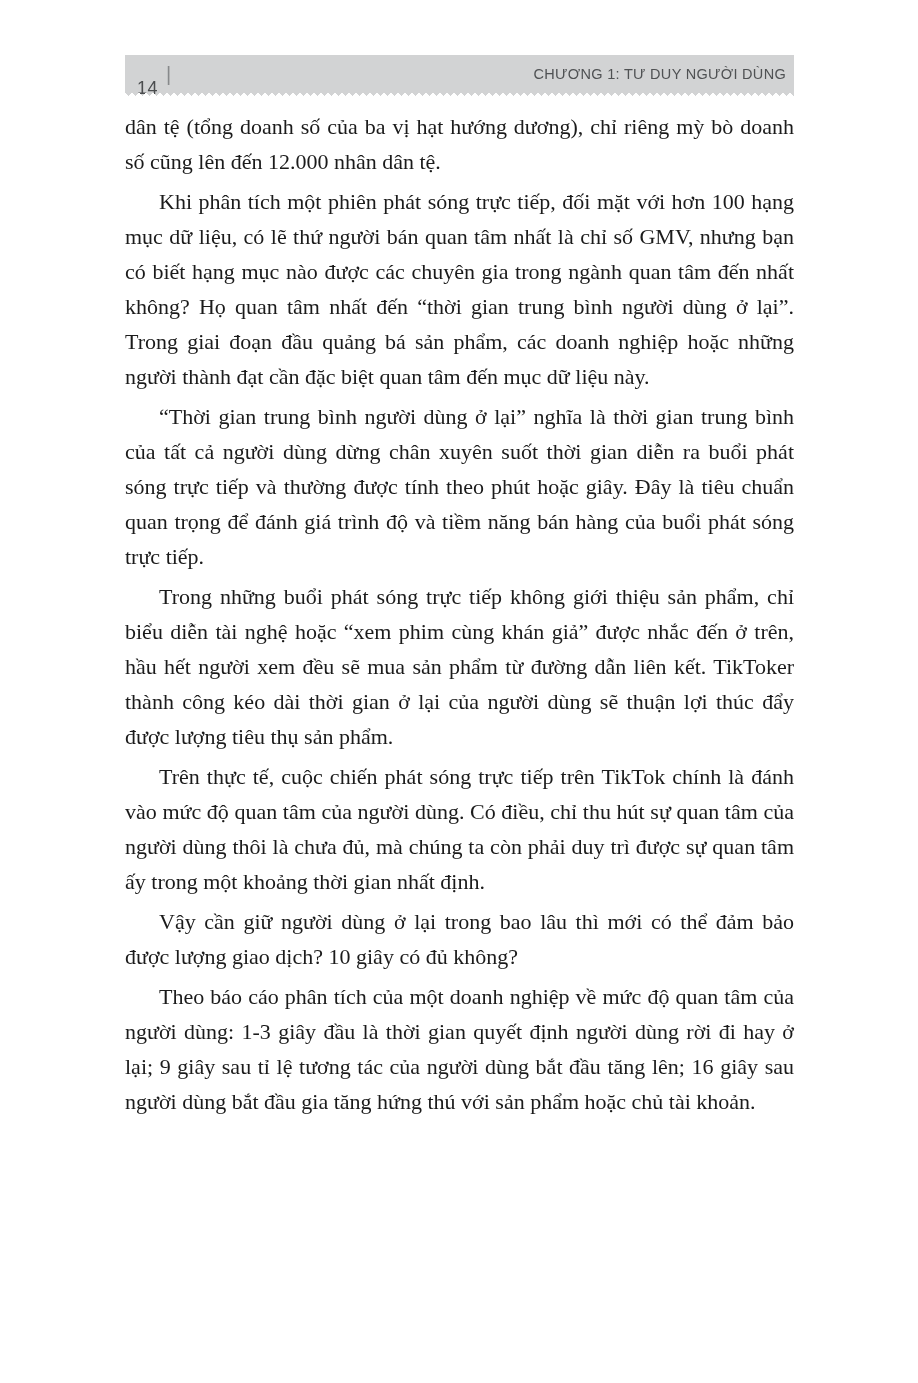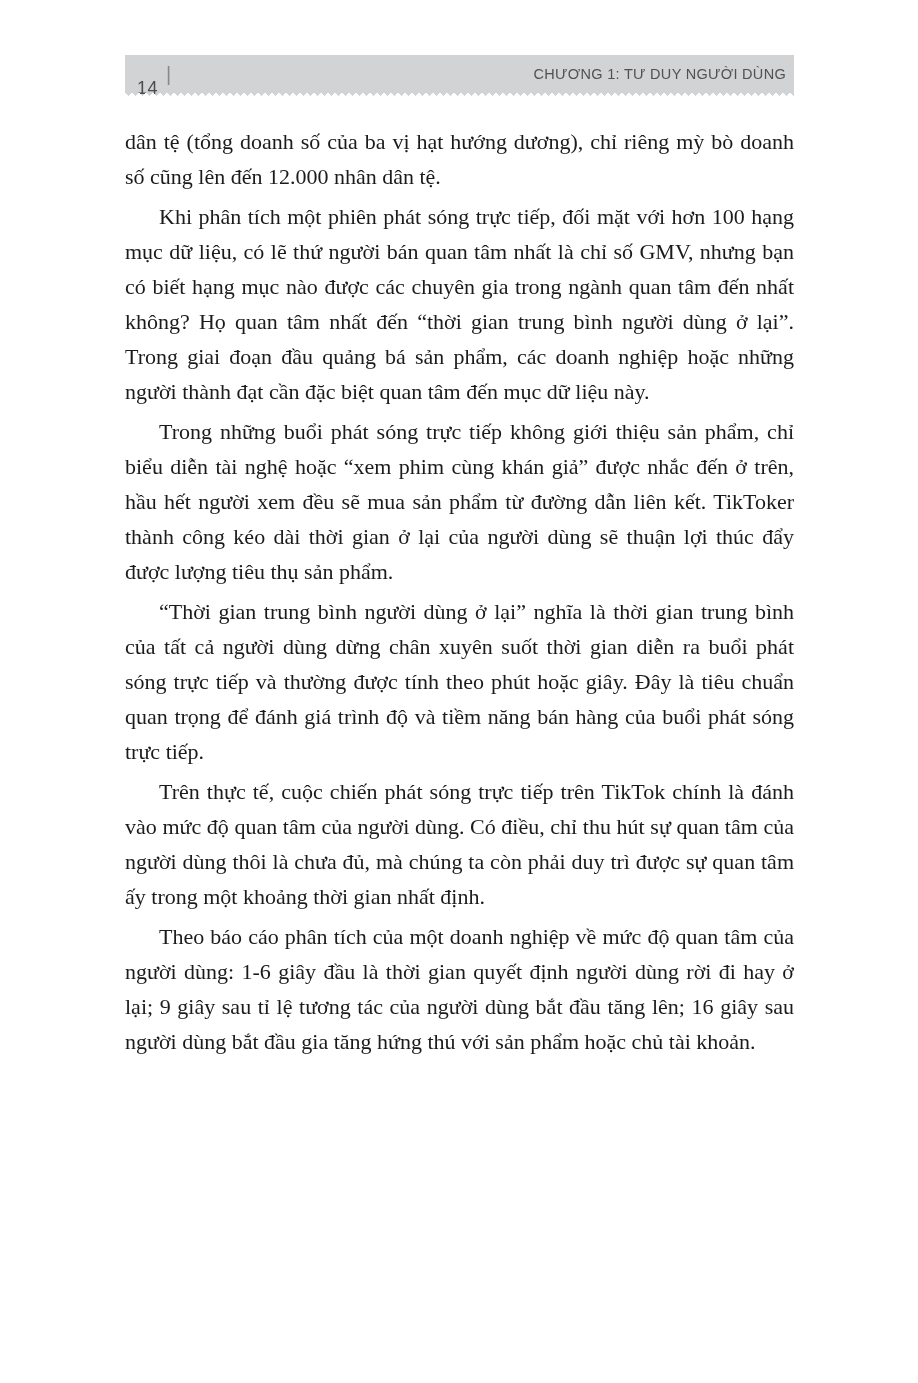--- a/index.html
+++ b/index.html
@@ -64,21 +64,21 @@
     color: #87898b;
     line-height: 1;
   }
   .chapter-title {
     font-size: 14.5px;
     color: #4f5153;
     letter-spacing: 0.3px;
     font-weight: 400;
   }
   .text-column {
-    margin-top: 27px;
+    margin-top: 12px;
   }
   .para {
     margin: 0 0 5px 0;
     font-family: "Liberation Serif", serif;
     font-size: 22px;
     line-height: 35px;
     color: #1b1b1b;
     text-align: justify;
     text-indent: 34px;
   }
@@ -96,20 +96,21 @@
       <div class="page-num-group">
         <span class="page-num">14</span>
         <span class="pipe">|</span>
       </div>
       <span class="chapter-title">CHƯƠNG 1: TƯ DUY NGƯỜI DÙNG</span>
     </header>
 
     <div class="text-column" id="paragraphs">
         <p class="para no-indent">dân tệ (tổng doanh số của ba vị hạt hướng dương), chỉ riêng mỳ bò doanh số cũng lên đến 12.000 nhân dân tệ.</p>
         <p class="para">Khi phân tích một phiên phát sóng trực tiếp, đối mặt với hơn 100 hạng mục dữ liệu, có lẽ thứ người bán quan tâm nhất là chỉ số GMV, nhưng bạn có biết hạng mục nào được các chuyên gia trong ngành quan tâm đến nhất không? Họ quan tâm nhất đến “thời gian trung bình người dùng ở lại”. Trong giai đoạn đầu quảng bá sản phẩm, các doanh nghiệp hoặc những người thành đạt cần đặc biệt quan tâm đến mục dữ liệu này.</p>
+        <p class="para">“Thời gian trung bình người dùng ở lại” nghĩa là thời gian trung bình của tất cả người dùng dừng chân xuyên suốt thời gian diễn ra buổi phát sóng trực tiếp và thường được tính theo phút hoặc giây. Đây là tiêu chuẩn quan trọng để đánh giá trình độ và tiềm năng bán hàng của buổi phát sóng trực tiếp.</p>
         <p class="para">Trong những buổi phát sóng trực tiếp không giới thiệu sản phẩm, chỉ biểu diễn tài nghệ hoặc “xem phim cùng khán giả” được nhắc đến ở trên, hầu hết người xem đều sẽ mua sản phẩm từ đường dẫn liên kết. TikToker thành công kéo dài thời gian ở lại của người dùng sẽ thuận lợi thúc đẩy được lượng tiêu thụ sản phẩm.</p>
-        <p class="para">“Thời gian trung bình người dùng ở lại” nghĩa là thời gian trung bình của tất cả người dùng dừng chân xuyên suốt thời gian diễn ra buổi phát sóng trực tiếp và thường được tính theo phút hoặc giây. Đây là tiêu chuẩn quan trọng để đánh giá trình độ và tiềm năng bán hàng của buổi phát sóng trực tiếp.</p>
         <p class="para">Trên thực tế, cuộc chiến phát sóng trực tiếp trên TikTok chính là đánh vào mức độ quan tâm của người dùng. Có điều, chỉ thu hút sự quan tâm của người dùng thôi là chưa đủ, mà chúng ta còn phải duy trì được sự quan tâm ấy trong một khoảng thời gian nhất định.</p>
-        <p class="para">Theo báo cáo phân tích của một doanh nghiệp về mức độ quan tâm của người dùng: 1-6 giây đầu là thời gian quyết định người dùng rời đi hay ở lại; 9 giây sau tỉ lệ tương tác của người dùng bắt đầu tăng lên; 16 giây sau người dùng bắt đầu gia tăng hứng thú với sản phẩm hoặc chủ tài khoản.</p>
+        <p class="para">Vậy cần giữ người dùng ở lại trong bao lâu thì mới có thể đảm bảo được lượng giao dịch? 10 giây có đủ không?</p>
+        <p class="para">Theo báo cáo phân tích của một doanh nghiệp về mức độ quan tâm của người dùng: 1-3 giây đầu là thời gian quyết định người dùng rời đi hay ở lại; 9 giây sau tỉ lệ tương tác của người dùng bắt đầu tăng lên; 16 giây sau người dùng bắt đầu gia tăng hứng thú với sản phẩm hoặc chủ tài khoản.</p>
       </div>
 
   </div>
 </div>
 
 </body></html>

